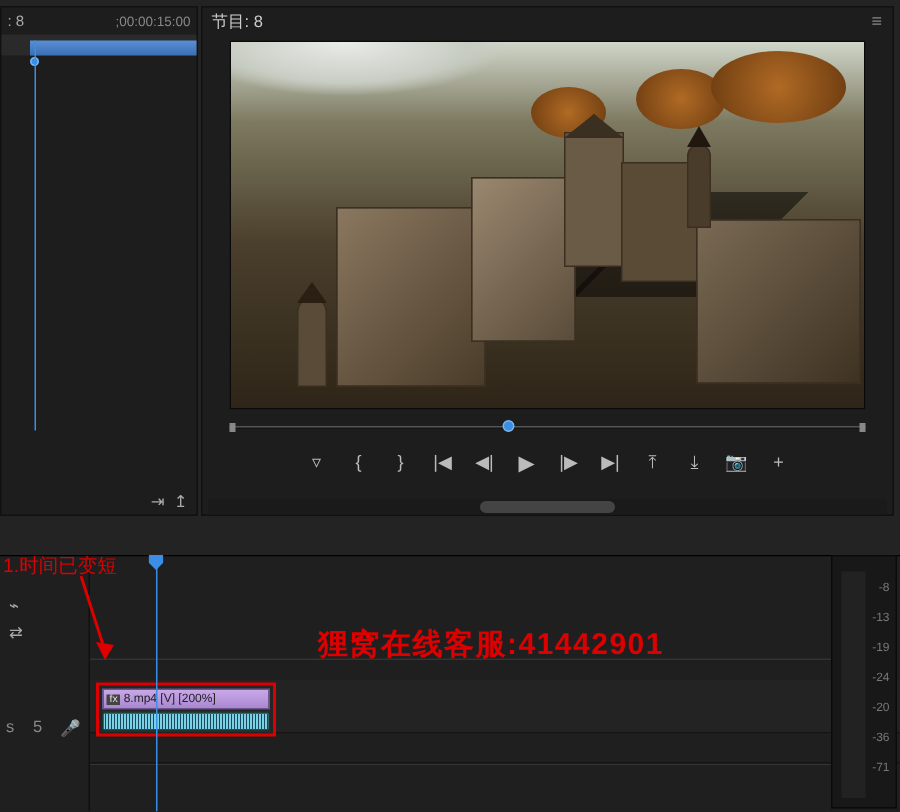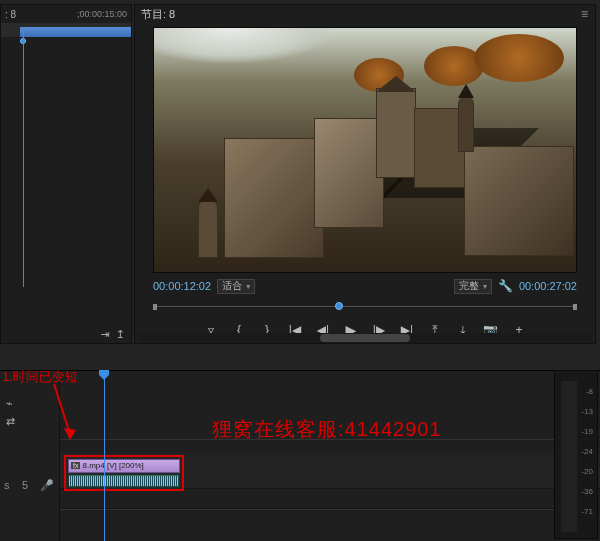--- a/index.html
+++ b/index.html
@@ -53,21 +53,21 @@
   .aclip{position:absolute;left:2px;right:2px;top:17px;height:14px;background:linear-gradient(#3a6a5a,#2a4a42);border:1px solid #1a352d;overflow:hidden}
   .wave{position:absolute;left:0;right:0;top:1px;bottom:1px;background:
     repeating-linear-gradient(90deg,#7bd0e6 0 1px,transparent 1px 2px),
     linear-gradient(#1a4a5a,#1a4a5a)}
   .tl-hl{position:absolute;left:0;right:46px;height:1px;background:#333}
   .audiometer{position:absolute;right:2px;top:370px;width:44px;bottom:2px;background:#181818;border:1px solid #0a0a0a}
   .am-scale{position:absolute;right:4px;top:10px;color:#777;font-size:8px;text-align:right;width:16px}
   .am-bar{position:absolute;left:6px;top:10px;width:16px;bottom:6px;background:linear-gradient(#222,#222)}
   .anno-label{position:absolute;color:#d00;font-size:13px;font-weight:normal;z-index:10}
   .anno-arrow{position:absolute;z-index:9}
-  .watermark{position:absolute;color:#d00;font-size:20px;font-weight:normal;z-index:11;letter-spacing:1px}
+  .watermark{position:absolute;color:#d00;font-size:20px;font-weight:bold;z-index:11;letter-spacing:1px}
 </style>
 </head>
 <body>
 
 <div class="top">
 
   <div class="source">
     <div class="src-tabrow">
       <span>: 8</span>
       <span style="flex:1"></span>
@@ -100,32 +100,20 @@
       <div class="bld" style="left:70px;top:110px;width:100px;height:120px;background:linear-gradient(135deg,#8a775f,#4a3c2a)"></div>
       <div class="bld" style="left:160px;top:90px;width:70px;height:110px;background:linear-gradient(135deg,#9a876f,#5a4c3a)"></div>
       <div class="bld" style="left:222px;top:60px;width:40px;height:90px;background:#6a5b47"></div>
       <div class="bld" style="left:222px;top:48px;width:40px;height:16px;background:#3a2f20;clip-path:polygon(50% 0,100% 100%,0 100%)"></div>
       <div class="bld" style="left:260px;top:80px;width:60px;height:80px;background:#5a4b37"></div>
       <div class="bld" style="left:310px;top:118px;width:110px;height:110px;background:linear-gradient(135deg,#7a6a54,#3e3222)"></div>
       <div class="bld" style="left:44px;top:170px;width:20px;height:60px;background:#5a4a38;border-radius:10px 10px 0 0"></div>
       <div class="bld" style="left:44px;top:160px;width:20px;height:14px;background:#2a1f12;clip-path:polygon(50% 0,100% 100%,0 100%);border:none"></div>
       <div class="bld" style="left:304px;top:68px;width:16px;height:56px;background:#4a3c2a;border-radius:8px 8px 0 0"></div>
       <div class="bld" style="left:304px;top:56px;width:16px;height:14px;background:#20180e;clip-path:polygon(50% 0,100% 100%,0 100%);border:none"></div>
-    </div>
-    <div class="prg-info">
-      <span style="color:#6db7e6">00:00:12:02</span>
-      <span class="sel">
-          <span>适合</span>
-        </span>
-      <span class="sp"></span>
-      <span class="sel">
-          <span>完整</span>
-        </span>
-      <span class="wrench">🔧</span>
-      <span style="color:#6db7e6">00:00:27:02</span>
     </div>
     <div class="scrub">
       <div class="track"></div>
       <div class="end" style="left:0"></div>
       <div class="end" style="right:0"></div>
       <div class="dot" style="left:43%"></div>
     </div>
     <div class="transport">
       <span>▿</span>
       <span>{</span>

